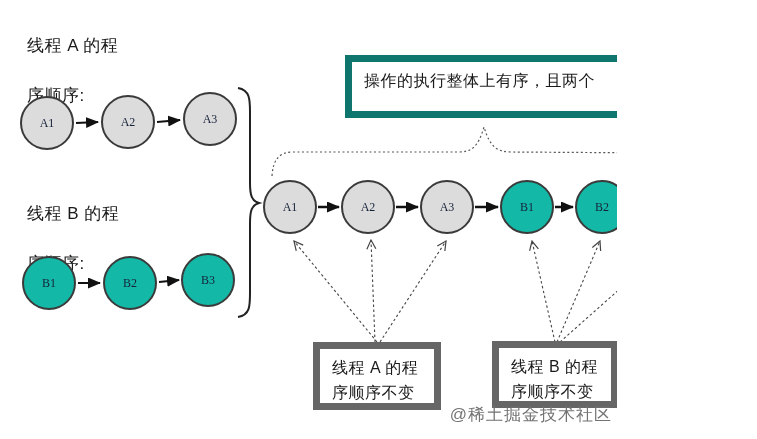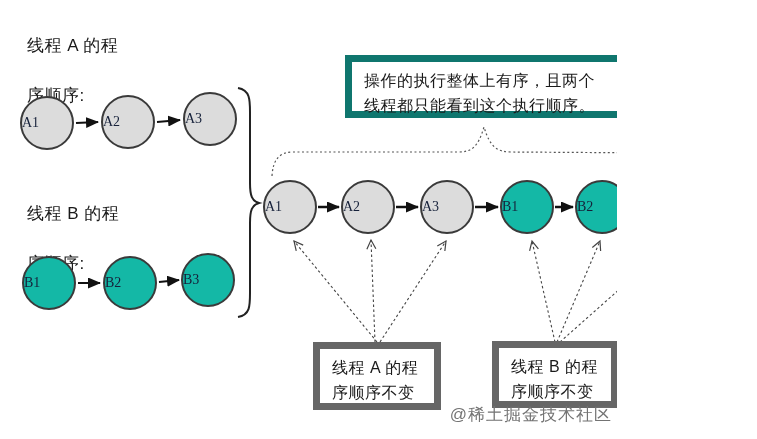--- a/index.html
+++ b/index.html
@@ -8,23 +8,23 @@
     font-family:"Liberation Sans","DejaVu Sans",sans-serif;
     color:#1a1a1a;overflow:hidden;
   }
   .caption{
     position:absolute;font-size:17px;line-height:25px;color:#1a1a1a;
     white-space:pre;letter-spacing:0.5px;
   }
   .node{
     position:absolute;width:54px;height:54px;border-radius:50%;
     border:2px solid #3a3a3a;box-sizing:border-box;
-    display:flex;align-items:center;justify-content:flex-start;
+    display:flex;align-items:center;justify-content:center;
     font-family:"Liberation Serif","DejaVu Serif",serif;
-    font-size:14px;color:#16213a;
+    font-size:12px;color:#16213a;
   }
   .node-gray{background:#dcdcdc;}
   .node-blue{background:#14b8a6;}
   .box{
     position:absolute;background:#ffffff;border:7px solid #0f766e;
     box-sizing:border-box;font-size:16px;line-height:25px;
     padding:6px 12px;letter-spacing:0.5px;
   }
   #svg-layer{position:absolute;left:0;top:0;width:757px;height:439px;}
   #watermark{
@@ -94,21 +94,21 @@
       <span>B1</span>
     </div>
   <div class="node node-blue" style="left:103px;top:256px;">
       <span>B2</span>
     </div>
   <div class="node node-blue" style="left:181px;top:253px;">
       <span>B3</span>
     </div>
 
   <div class="box" style="left:345px;top:55px;width:298px;height:63px;"><span>操作的执行整体上有序，且两个</span><br>
-<span>线程都只能看到这个执行顺序。</span></div>
+</div>
 
   <div class="node node-gray" style="left:263px;top:180px;">
       <span>A1</span>
     </div>
   <div class="node node-gray" style="left:341px;top:180px;">
       <span>A2</span>
     </div>
   <div class="node node-gray" style="left:420px;top:180px;">
       <span>A3</span>
     </div>

